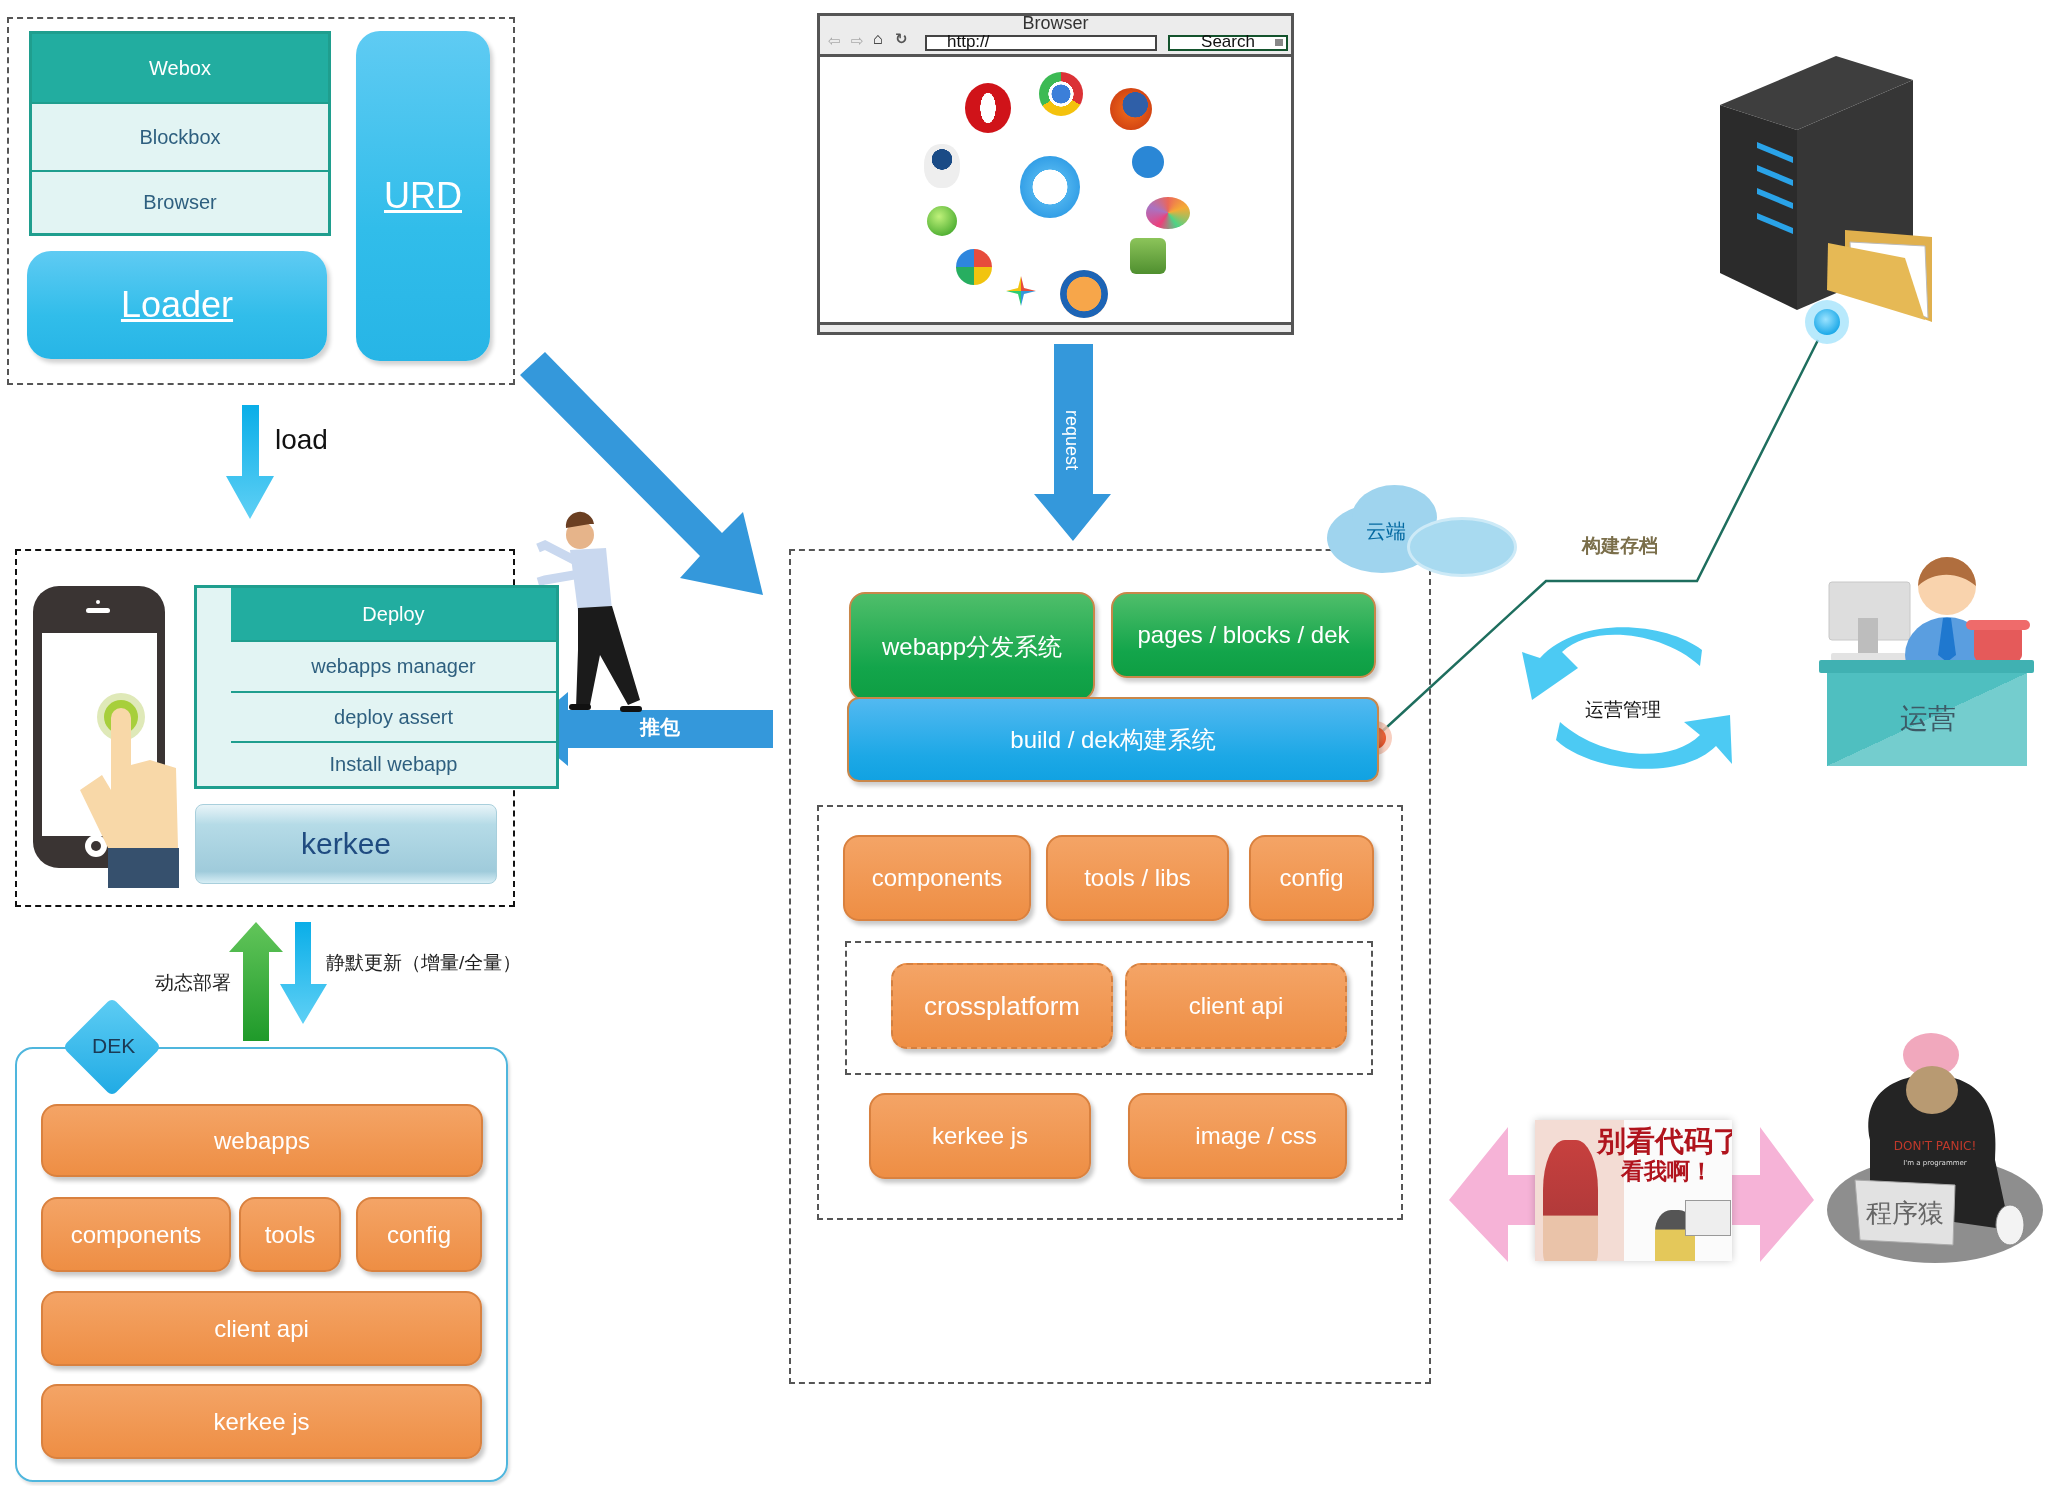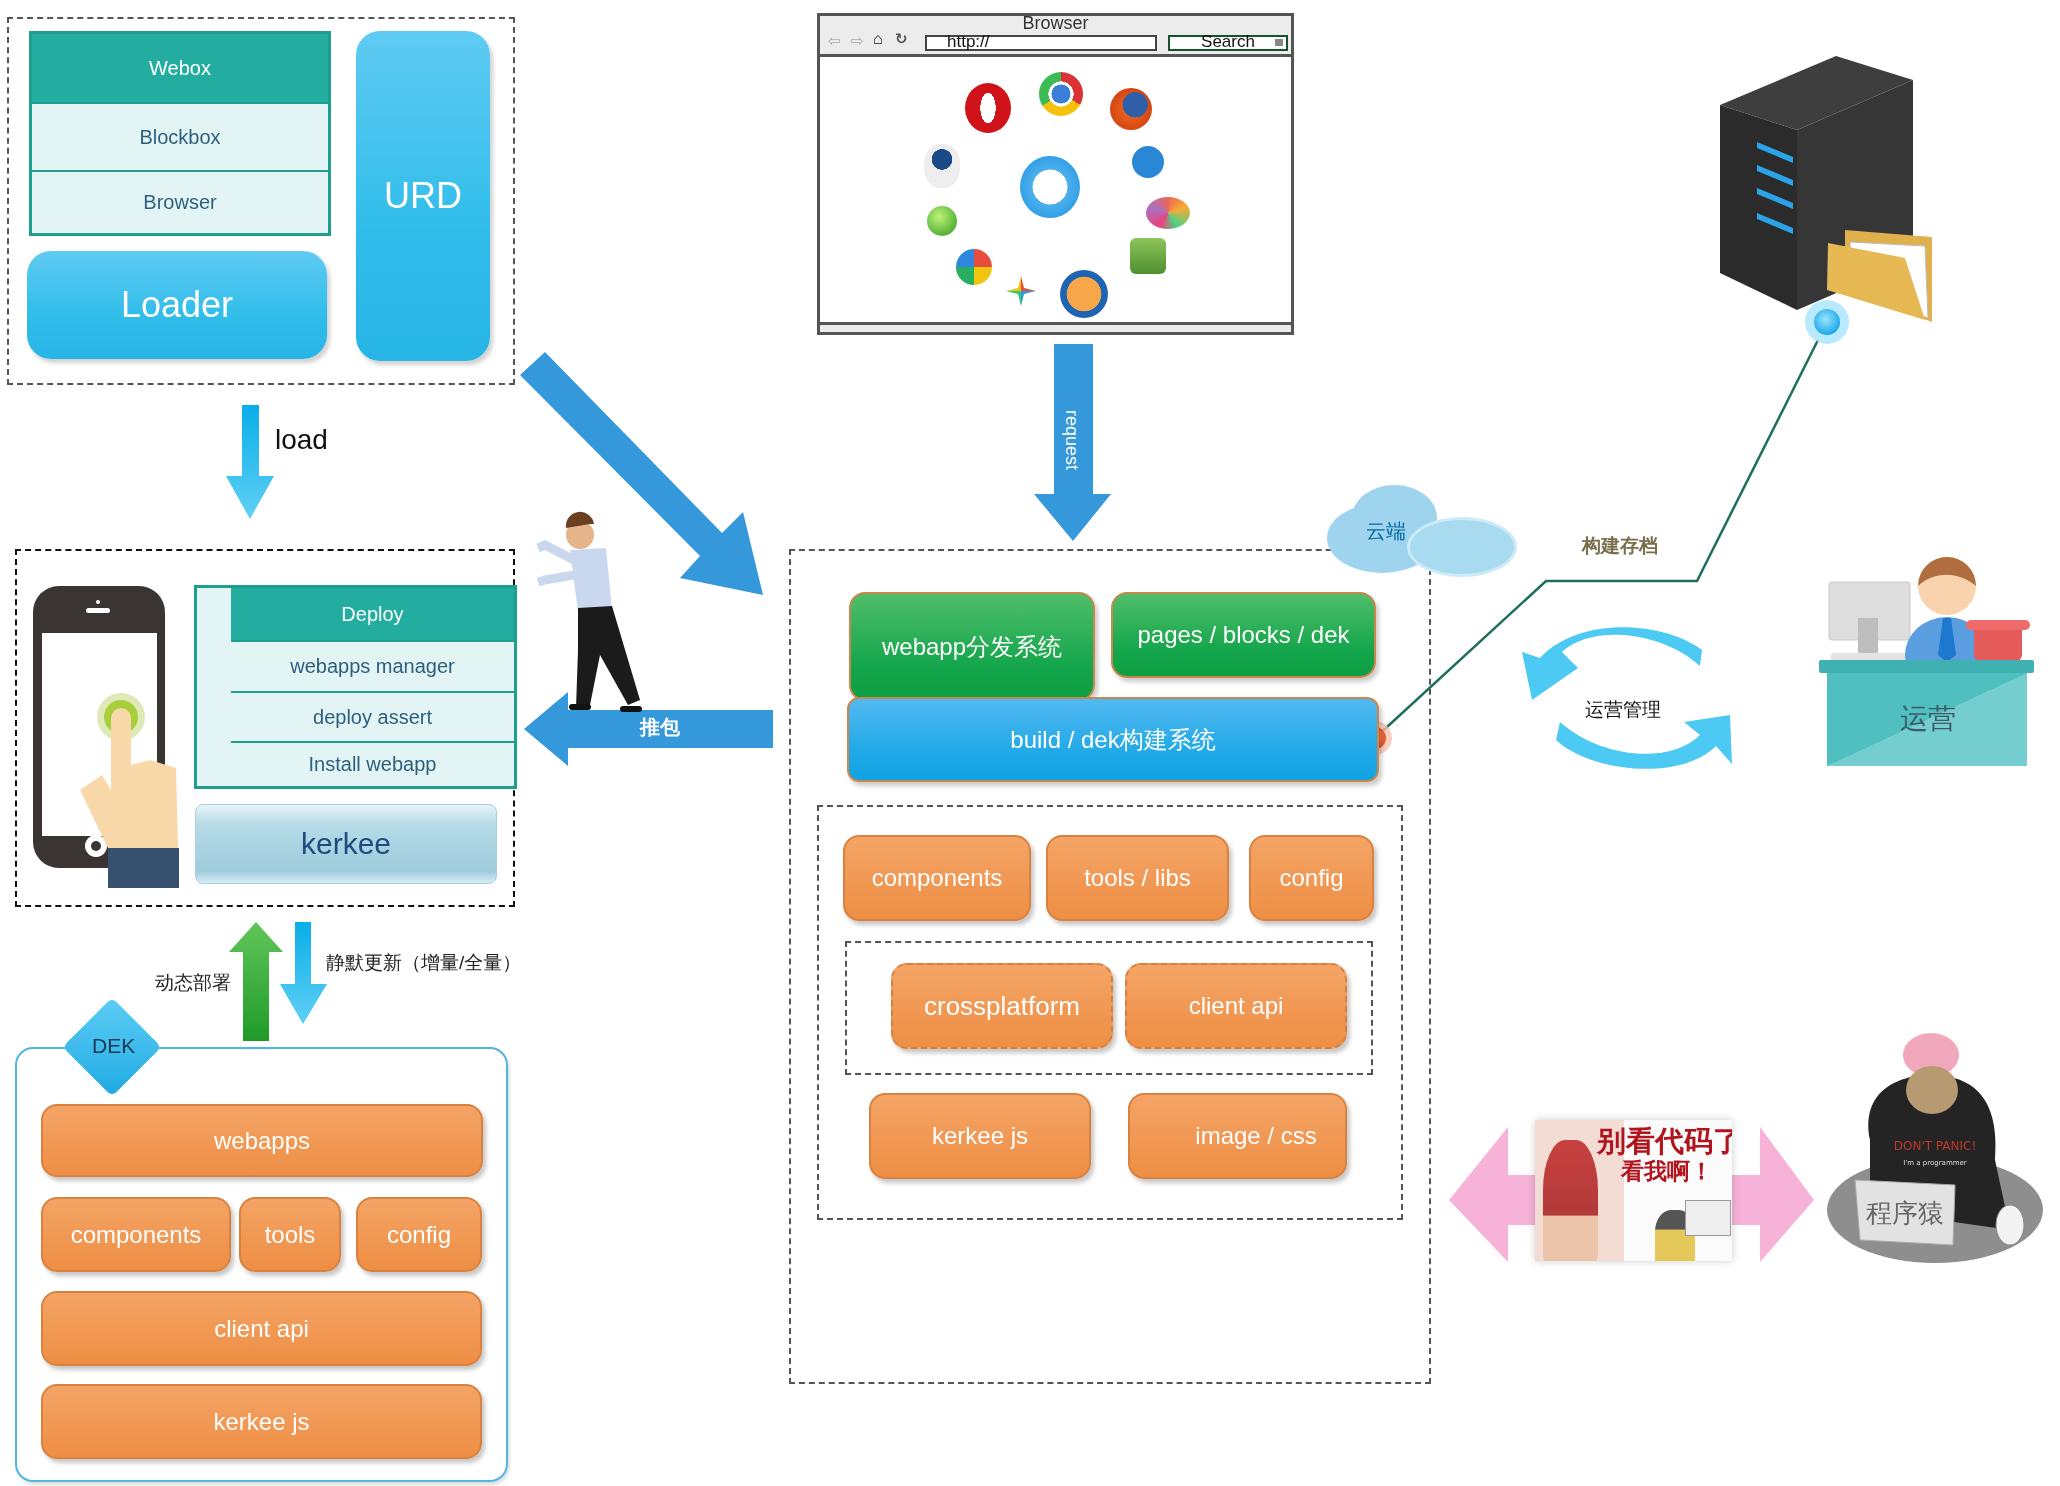--- a/index.html
+++ b/index.html
@@ -4,21 +4,21 @@
 <style>
   html,body{margin:0;padding:0;background:#fff;}
   body{width:2060px;height:1486px;position:relative;overflow:hidden;font-family:"Liberation Sans","DejaVu Sans",sans-serif;}
   .abs{position:absolute;}
   .dash{position:absolute;border:2px dashed #555;box-sizing:border-box;}
   .ctr{display:flex;align-items:center;justify-content:center;text-align:center;box-sizing:border-box;}
   
   .tbl{position:absolute;border:3px solid #1f9e8e;box-sizing:border-box;background:#e2f4f3;}
   .tbl .row{display:flex;align-items:center;justify-content:center;border-top:2px solid #1f9e8e;color:#2e5f7f;box-sizing:border-box;}
   .tbl .row.head{background:#22ada0;color:#fff;border-top:none;}
-  .skybtn{position:absolute;border-radius:24px;background:linear-gradient(#5fcbf3,#31bdea 60%,#27b5e6);color:#fff;box-shadow:3px 4px 4px rgba(0,0,0,.18);}
+  .skybtn{position:absolute;border-radius:24px;background:linear-gradient(#5fcbf3,#31bdea 60%,#27b5e6);color:#fff;box-shadow:3px 4px 4px rgba(0,0,0,.18);text-decoration:underline;}
   .orange{position:absolute;border-radius:16px;background:linear-gradient(#f4a466,#ee8e44);border:2px solid #d9813f;color:#fff;box-shadow:3px 4px 4px rgba(0,0,0,.22);box-sizing:border-box;font-size:24px;}
   .orange.dashed{border:2px dashed #d48040;}
   .green{position:absolute;border-radius:16px;background:linear-gradient(#4fbe6a,#13a54b 70%,#0e9e43);border:2px solid #c9874a;color:#fff;box-shadow:3px 4px 4px rgba(0,0,0,.2);box-sizing:border-box;font-size:24px;}
   .bluebar{position:absolute;border-radius:12px;background:linear-gradient(#52b9f1,#1da8e6 70%,#11a2e2);border:2px solid #c9874a;color:#fff;box-shadow:3px 4px 4px rgba(0,0,0,.2);box-sizing:border-box;font-size:24px;}
   .lbl{position:absolute;white-space:nowrap;}
   svg{position:absolute;left:0;top:0;}
 </style>
 </head>
 <body>
 
@@ -203,21 +203,21 @@
   <div class="abs" style="left:136px;top:233px;width:36px;height:36px;border-radius:50%;background:conic-gradient(#e74c3c 0 25%,#f1c40f 0 50%,#27ae60 0 75%,#2e86de 0);"></div>
   <div class="abs" style="left:310px;top:222px;width:36px;height:36px;border-radius:6px;background:linear-gradient(#8cc45a,#4f8f2f);"></div>
   <div class="abs" style="left:186px;top:260px;width:30px;height:30px;background:conic-gradient(#e74c3c 0 25%,#3498db 0 50%,#2ecc71 0 75%,#f1c40f 0);clip-path:polygon(50% 0,60% 40%,100% 50%,60% 60%,50% 100%,40% 60%,0 50%,40% 40%);"></div>
   <div class="abs" style="left:240px;top:254px;width:48px;height:48px;border-radius:50%;background:radial-gradient(circle,#f7a64a 0 50%,#1d64b5 52% 70%,#e56a15 72%);"></div>
 </div>
 
 <div class="lbl" style="left:608px;top:462px;font-size:18px;color:#fff;transform:rotate(45deg);transform-origin:left top;">request</div>
 <div class="lbl" style="left:1062px;top:410px;font-size:18px;color:#fff;transform:rotate(90deg);transform-origin:left top;margin-left:20px;">request</div>
 
 <div class="dash" style="left:15px;top:549px;width:500px;height:358px;border-color:#111;"></div>
-<div class="tbl" style="left:194px;top:585px;width:323px;height:204px;padding-left:34px;">
+<div class="tbl" style="left:194px;top:585px;width:365px;height:204px;padding-left:34px;">
   <div class="row head" style="height:52px;font-size:20px;">Deploy</div>
   <div class="row" style="height:51px;font-size:20px;">webapps manager</div>
   <div class="row" style="height:50px;font-size:20px;">deploy assert</div>
   <div class="row" style="height:45px;font-size:20px;">Install webapp</div>
 </div>
 <div class="abs ctr" style="left:195px;top:804px;width:302px;height:80px;border-radius:8px;background:linear-gradient(#e8f4f8,#b5dbe7 25%,#9fcbdb 85%,#d7eef5);border:1px solid #a8cfdc;color:#1f4b80;font-size:30px;">kerkee</div>
 
 <div class="lbl" style="left:640px;top:714px;font-size:20px;color:#fff;font-weight:bold;">推包</div>
 
 <div class="lbl" style="left:155px;top:970px;font-size:19px;color:#222;">动态部署</div>

